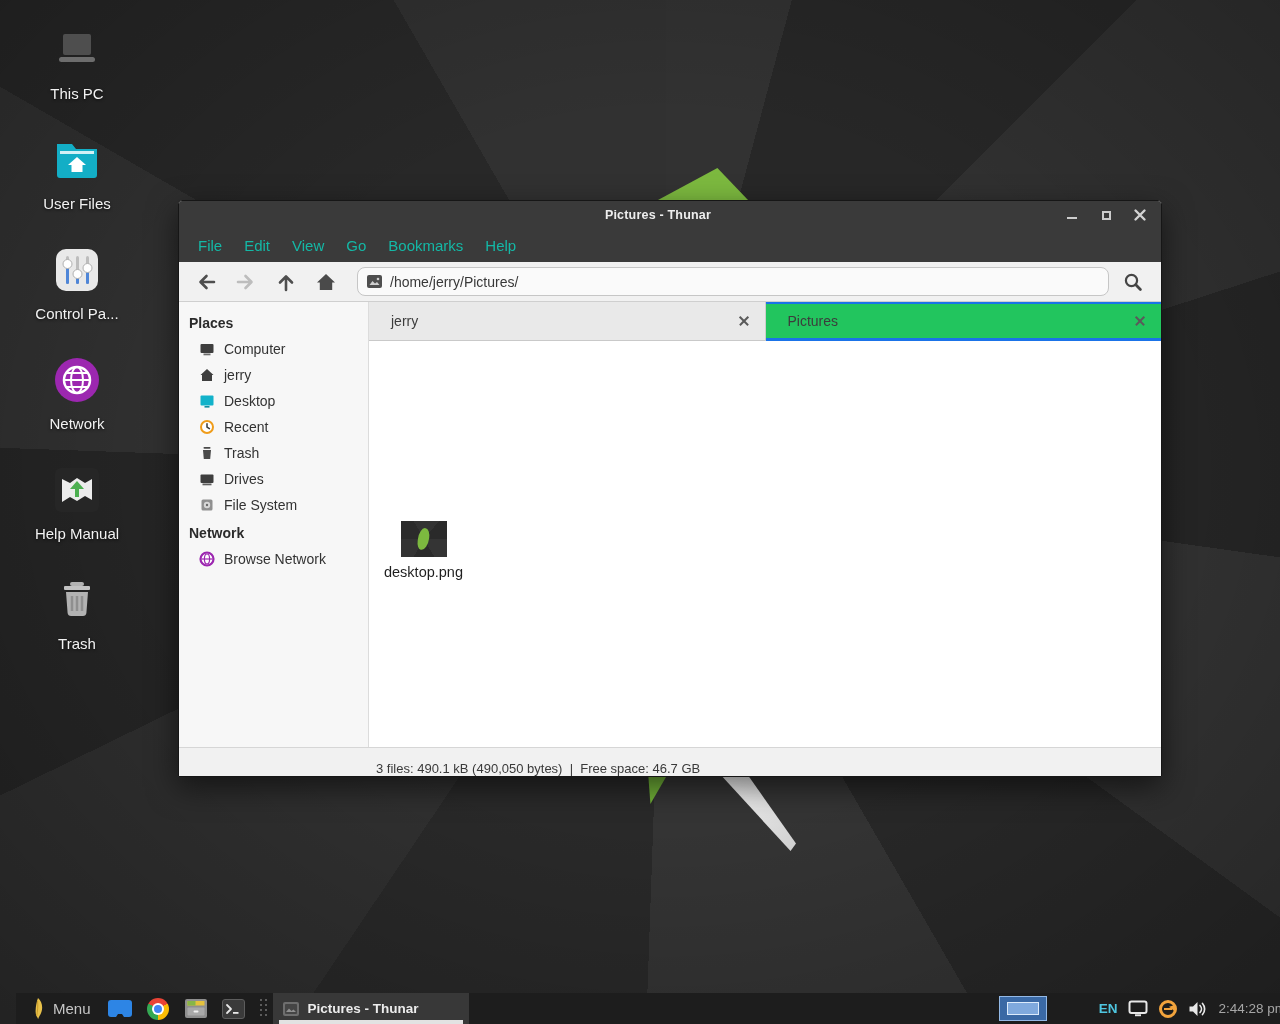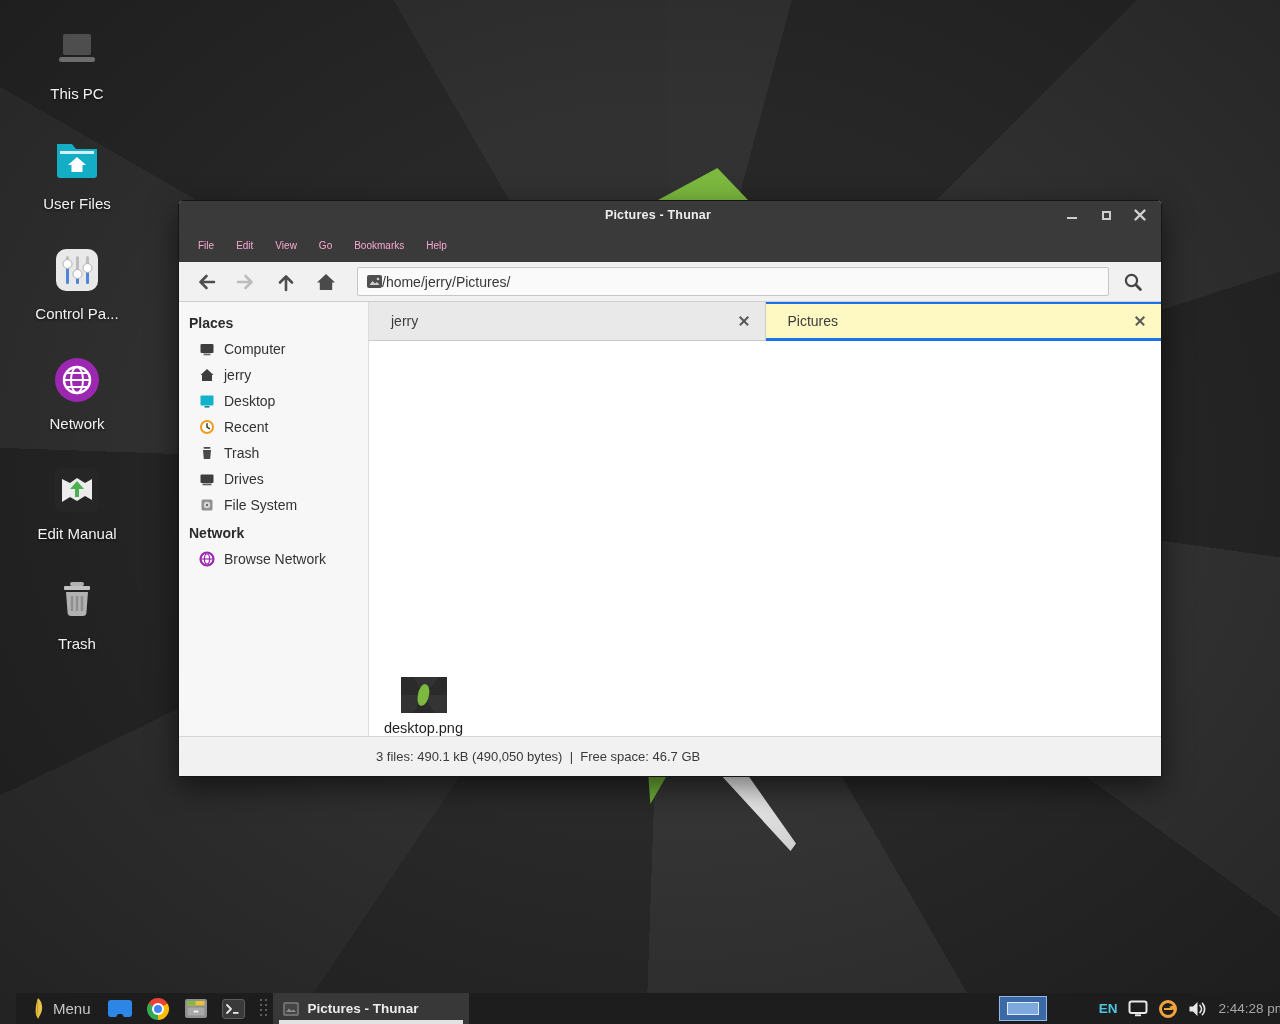--- a/index.html
+++ b/index.html
@@ -37,65 +37,65 @@
     box-shadow:0 10px 30px rgba(0,0,0,.55); overflow:hidden; }
 
   .titlebar { height:28px; background:#3a3a3a; display:flex; align-items:center; flex:0 0 auto; }
   .titlebar .title { flex:1; text-align:center; color:#ededed; font-size:12.5px; font-weight:bold; letter-spacing:.2px; padding-left:86px; }
   .win-btns { display:flex; align-items:center; gap:20px; padding:0 14px; }
   .wbtn { width:14px; height:14px; position:relative; display:flex; align-items:center; justify-content:center; }
   .glyph-min { width:10px; height:2px; background:#cdcdcd; margin-top:6px; }
   .glyph-max { width:9px; height:9px; border:2px solid #cdcdcd; }
 
   .menubar { height:33px; background:#3a3a3a; display:flex; align-items:center; padding-left:8px; flex:0 0 auto; }
-  .menu-item { color:#f9a8d4; font-size:10px; padding:0 11px; line-height:33px; }
+  .menu-item { color:#14b8a6; font-size:15px; padding:0 11px; line-height:33px; }
 
   .toolbar { height:40px; background:#f1f1f1; border-bottom:1px solid #cfcfcf;
     display:flex; align-items:center; padding:0 10px; gap:6px; flex:0 0 auto; }
   .navbtn { width:34px; height:30px; display:flex; align-items:center; justify-content:center; border-radius:3px; }
   .pathbar { flex:1; height:29px; margin-left:8px; background:#fafafa; border:1px solid #c6c6c6;
-    border-radius:2px; display:flex; align-items:center; padding:0 9px; gap:0; }
+    border-radius:8px; display:flex; align-items:center; padding:0 9px; gap:8px; }
   .pathtext { font-size:14px; color:#383838; }
   .searchbtn { width:36px; height:30px; display:flex; align-items:center; justify-content:center; }
 
   .content { flex:1; display:flex; min-height:0; }
 
   .sidebar { width:190px; background:#f7f7f7; border-right:1px solid #dcdcdc; padding-top:6px; overflow:hidden; }
   .side-header { font-size:14px; font-weight:bold; color:#2b2b2b; padding:7px 10px 5px 10px; }
   .side-item { display:flex; align-items:center; gap:9px; height:26px; padding-left:20px; font-size:14px; color:#333; }
   .side-item .si-ic { width:16px; height:16px; display:flex; align-items:center; justify-content:center; }
 
   .main { flex:1; display:flex; flex-direction:column; min-width:0; background:#fff; }
   .tabbar { height:39px; display:flex; flex:0 0 auto; }
   .tab { flex:1; display:flex; align-items:center; font-size:14px; color:#3c3c3c; padding:0 15px 0 22px; position:relative; }
   .tab .tab-label { flex:1; }
   .tab.inactive { background:#e9e9e9; border-right:1px solid #cdcdcd; border-bottom:1px solid #c9c9c9; }
-  .tab.active { background:#fef9c3; border-top:2px solid #1a73e8; border-bottom:3px solid #1a73e8; }
+  .tab.active { background:#22c55e; border-top:2px solid #1a73e8; border-bottom:3px solid #1a73e8; }
   .x-icon { position:relative; width:12px; height:12px; }
   .x-icon::before,.x-icon::after { content:""; position:absolute; left:0; top:5px; width:12px; height:1.7px; background:#5a5a5a; }
   .x-icon::before { transform:rotate(45deg); }
   .x-icon::after  { transform:rotate(-45deg); }
 
-  .files-view { flex:1; padding:10px 0 0 6px; display:flex; align-items:flex-end; }
+  .files-view { flex:1; padding:10px 0 0 6px; display:flex; align-items:center; }
   .file-item { width:97px; display:flex; flex-direction:column; align-items:center; gap:7px; padding-top:2px; }
   .file-name { font-size:14.5px; color:#1f1f1f; }
   .thumb { width:46px; height:36px; position:relative; background:#2d2d2d; overflow:hidden;
     background-image:conic-gradient(from 0deg at 50% 50%, #333 0 40deg, #2a2a2a 40deg 90deg, #343434 90deg 150deg, #2a2a2a 150deg 210deg, #333 210deg 270deg, #2b2b2b 270deg 330deg, #333 330deg 360deg); }
   .blob { position:absolute; width:11px; height:22px; background:#7cb93f; border-radius:55% 45% 60% 40%; }
   .thumb-desktop .blob { left:17px; top:7px; transform:rotate(8deg); }
   .thumb-menu .panel { position:absolute; left:6px; top:3px; width:13px; height:29px; background:#f0f0f0; border:1px solid #bbb; }
   .thumb-menu .blob { left:22px; top:5px; transform:rotate(10deg); }
   .thumb-settings { background:#3a3a3a; }
   .thumb-settings .body { position:absolute; left:3px; top:6px; right:3px; bottom:6px; background:#f2f2f2;
     background-image:
       repeating-linear-gradient(90deg, #b9b9b9 0 3px, rgba(0,0,0,0) 3px 8px),
       repeating-linear-gradient(180deg, #c4c4c4 0 3px, rgba(0,0,0,0) 3px 7px); }
 
-  .statusbar { height:40px; background:#f1f1f1; border-top:1px solid #d6d6d6;
-    display:flex; align-items:center; padding-left:197px; flex:0 0 auto; }
+  .statusbar { height:29px; background:#f1f1f1; border-top:1px solid #d6d6d6;
+    display:flex; align-items:flex-end; padding-left:197px; flex:0 0 auto; }
   .statusbar span { font-size:13px; color:#3a3a3a; white-space:pre; }
 
   
   .taskbar { position:absolute; left:0; bottom:0; width:1280px; height:31px; background:#1d1d1d;
     display:flex; align-items:center; padding:0 6px 0 8px;margin-left:16px; }
   .tb-menu { display:flex; align-items:center; gap:9px; padding:0 6px; height:100%; }
   .tb-menu-label { color:#c6c6c6; font-size:15px; }
   .launcher { width:30px; height:31px; display:flex; align-items:center; justify-content:center; margin-left:8px; }
   .chrome { width:22px; height:22px; border-radius:50%; position:relative;
     background:conic-gradient(from -60deg, #ea4335 0 120deg, #fbbc05 120deg 240deg, #34a853 240deg 360deg); }
@@ -179,21 +179,21 @@
   </div>
   <div class="desk-icon" style="top:466px">
     <div class="dico">
       <svg width="48" height="48">
           <rect x="2" y="2" width="44" height="44" rx="6" fill="#262626"></rect>
           <path d="M9 36l8-5 7 4 8-5 7 4V13l-7 4-8-5-7 5-8-4z" fill="#ececec"></path>
           <path d="M24 31V20" stroke="#4caf50" stroke-width="4"></path>
           <path d="M17 23l7-8 7 8z" fill="#4caf50"></path>
         </svg>
     </div>
-    <div class="dlabel">Edit Manual</div>
+    <div class="dlabel">Help Manual</div>
   </div>
   <div class="desk-icon" style="top:576px">
     <div class="dico">
       <svg width="48" height="48">
           <rect x="17" y="6" width="14" height="4" rx="2" fill="#b2b2b2"></rect>
           <rect x="11" y="10" width="26" height="4" rx="1" fill="#c2c2c2"></rect>
           <path d="M13 16h22l-1.6 21a3.5 3.5 0 0 1-3.5 3H18.1a3.5 3.5 0 0 1-3.5-3z" fill="#b2b2b2"></path>
           <path d="M19 20v15M24 20v15M29 20v15" stroke="#8f8f8f" stroke-width="2.5"></path>
         </svg>
     </div>

